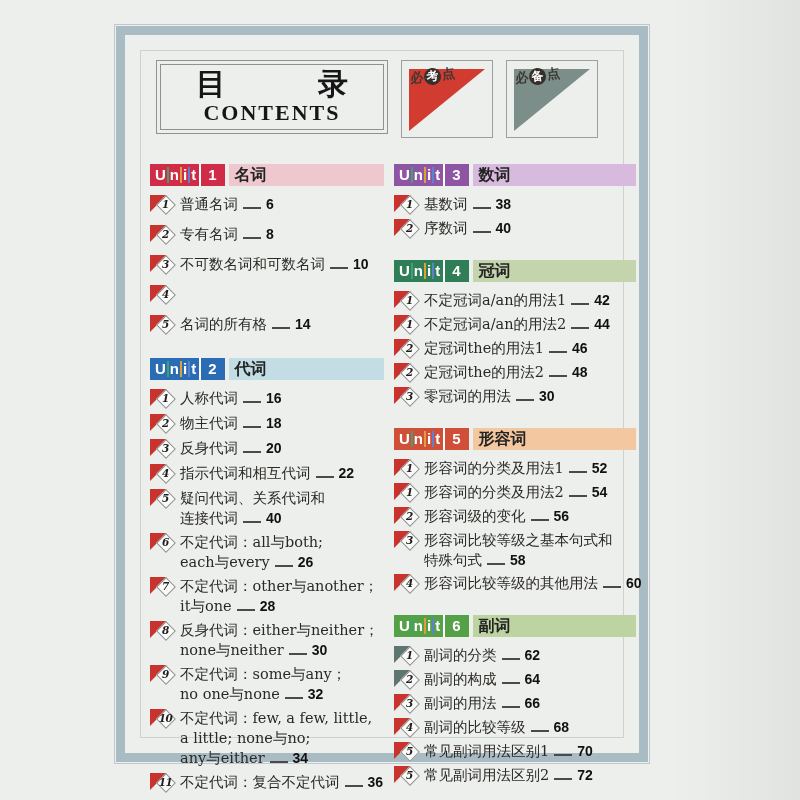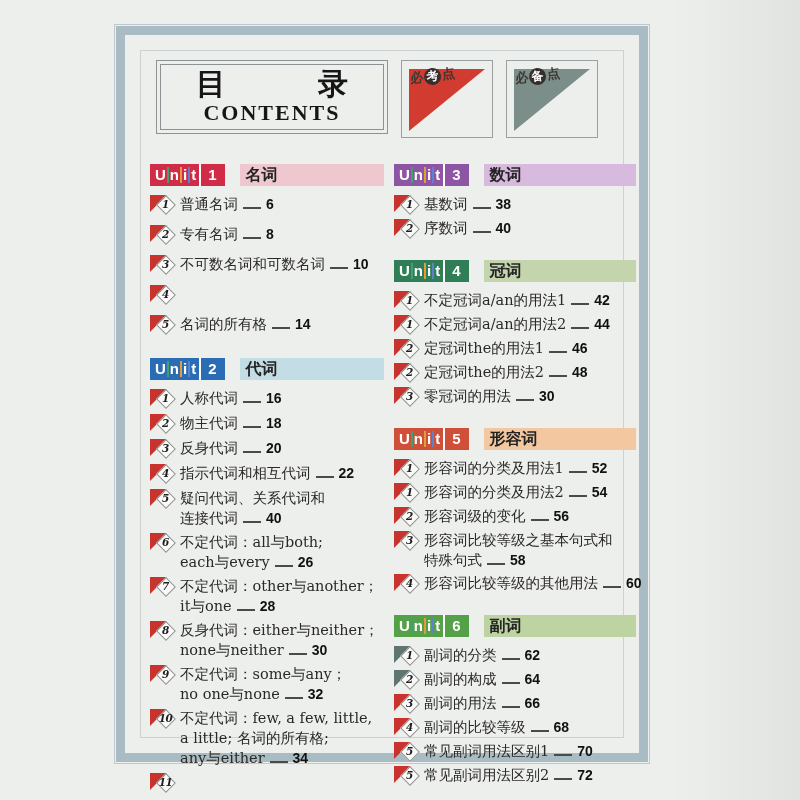--- a/index.html
+++ b/index.html
@@ -37,21 +37,21 @@
   .unit{margin-bottom:18px;}
   .unit-1{margin-bottom:14px;}
   .unit-header{display:flex;height:22px;margin-bottom:8px;}
   .unit-tag{display:inline-flex;align-items:center;flex:0 0 auto;}
   .unit-word{display:flex;align-items:center;padding:0 3px 0 5px;}
   .letter{color:#fff;font-family:"Liberation Sans",sans-serif;font-weight:bold;font-size:15px;line-height:22px;}
   .stripe{width:2px;height:16px;margin:0 1px;}
   .s1{background:#3fa070}.s2{background:#df9e3b}.s3{background:#5b82cf}
   .unit-num{border-left:2px solid #fff;padding:0 8px 0 7px;color:#fff;
       font-family:"Liberation Sans",sans-serif;font-weight:bold;font-size:15px;line-height:22px;}
-  .unit-bar{flex:1;margin-left:15px;display:flex;align-items:center;padding:0 6px;
+  .unit-bar{flex:1;margin-left:4px;display:flex;align-items:center;padding:0 6px;
       font-weight:bold;font-size:16px;color:#232323;}
   
   .toc-item{display:flex;align-items:flex-start;margin-bottom:6px;}
   .unit-1 .toc-item{margin-bottom:9px;}
   .unit-2 .toc-item{margin-bottom:4px;}
   .unit-3 .toc-item,.unit-4 .toc-item,.unit-5 .toc-item,.unit-6 .toc-item{margin-bottom:3px;}
   .marker{position:relative;width:30px;height:20px;flex:0 0 30px;margin-top:1px;}
   .tri{position:absolute;left:0;top:0;width:0;height:0;border-top:17px solid #c8342d;
       border-right:17px solid transparent;}
   .dia{position:absolute;left:9px;top:3px;width:12px;height:12px;background:#fbfbfa;
@@ -286,30 +286,33 @@
             </div>
           </div>
           <div class="toc-item">
             <span class="marker">
               <span class="tri" style="border-top-color: rgb(200, 52, 45);"></span>
               <span class="dia"></span>
               <span class="dianum">10</span>
             </span>
             <div class="toc-text">
               <div class="line">不定代词：few, a few, little,</div>
-              <div class="line">a little; 名词的所有格;</div>
+              <div class="line">a little; none与no;</div>
               <div class="line">any与either<span class="dash"></span><span class="pg">34</span></div>
             </div>
           </div>
           <div class="toc-item">
             <span class="marker">
               <span class="tri" style="border-top-color: rgb(200, 52, 45);"></span>
               <span class="dia"></span>
               <span class="dianum">11</span>
             </span>
+            <div class="toc-text">
+              <div class="line">不定代词：复合不定代词<span class="dash"></span><span class="pg">36</span></div>
+            </div>
           </div>
         </div>
       </section>
     </div>
   <div class="col col-right">
       <section class="unit unit-3">
         <div class="unit-header">
           <div class="unit-tag" style="background: rgb(142, 85, 165);">
             <span class="unit-word">
               <span class="letter">U</span>

